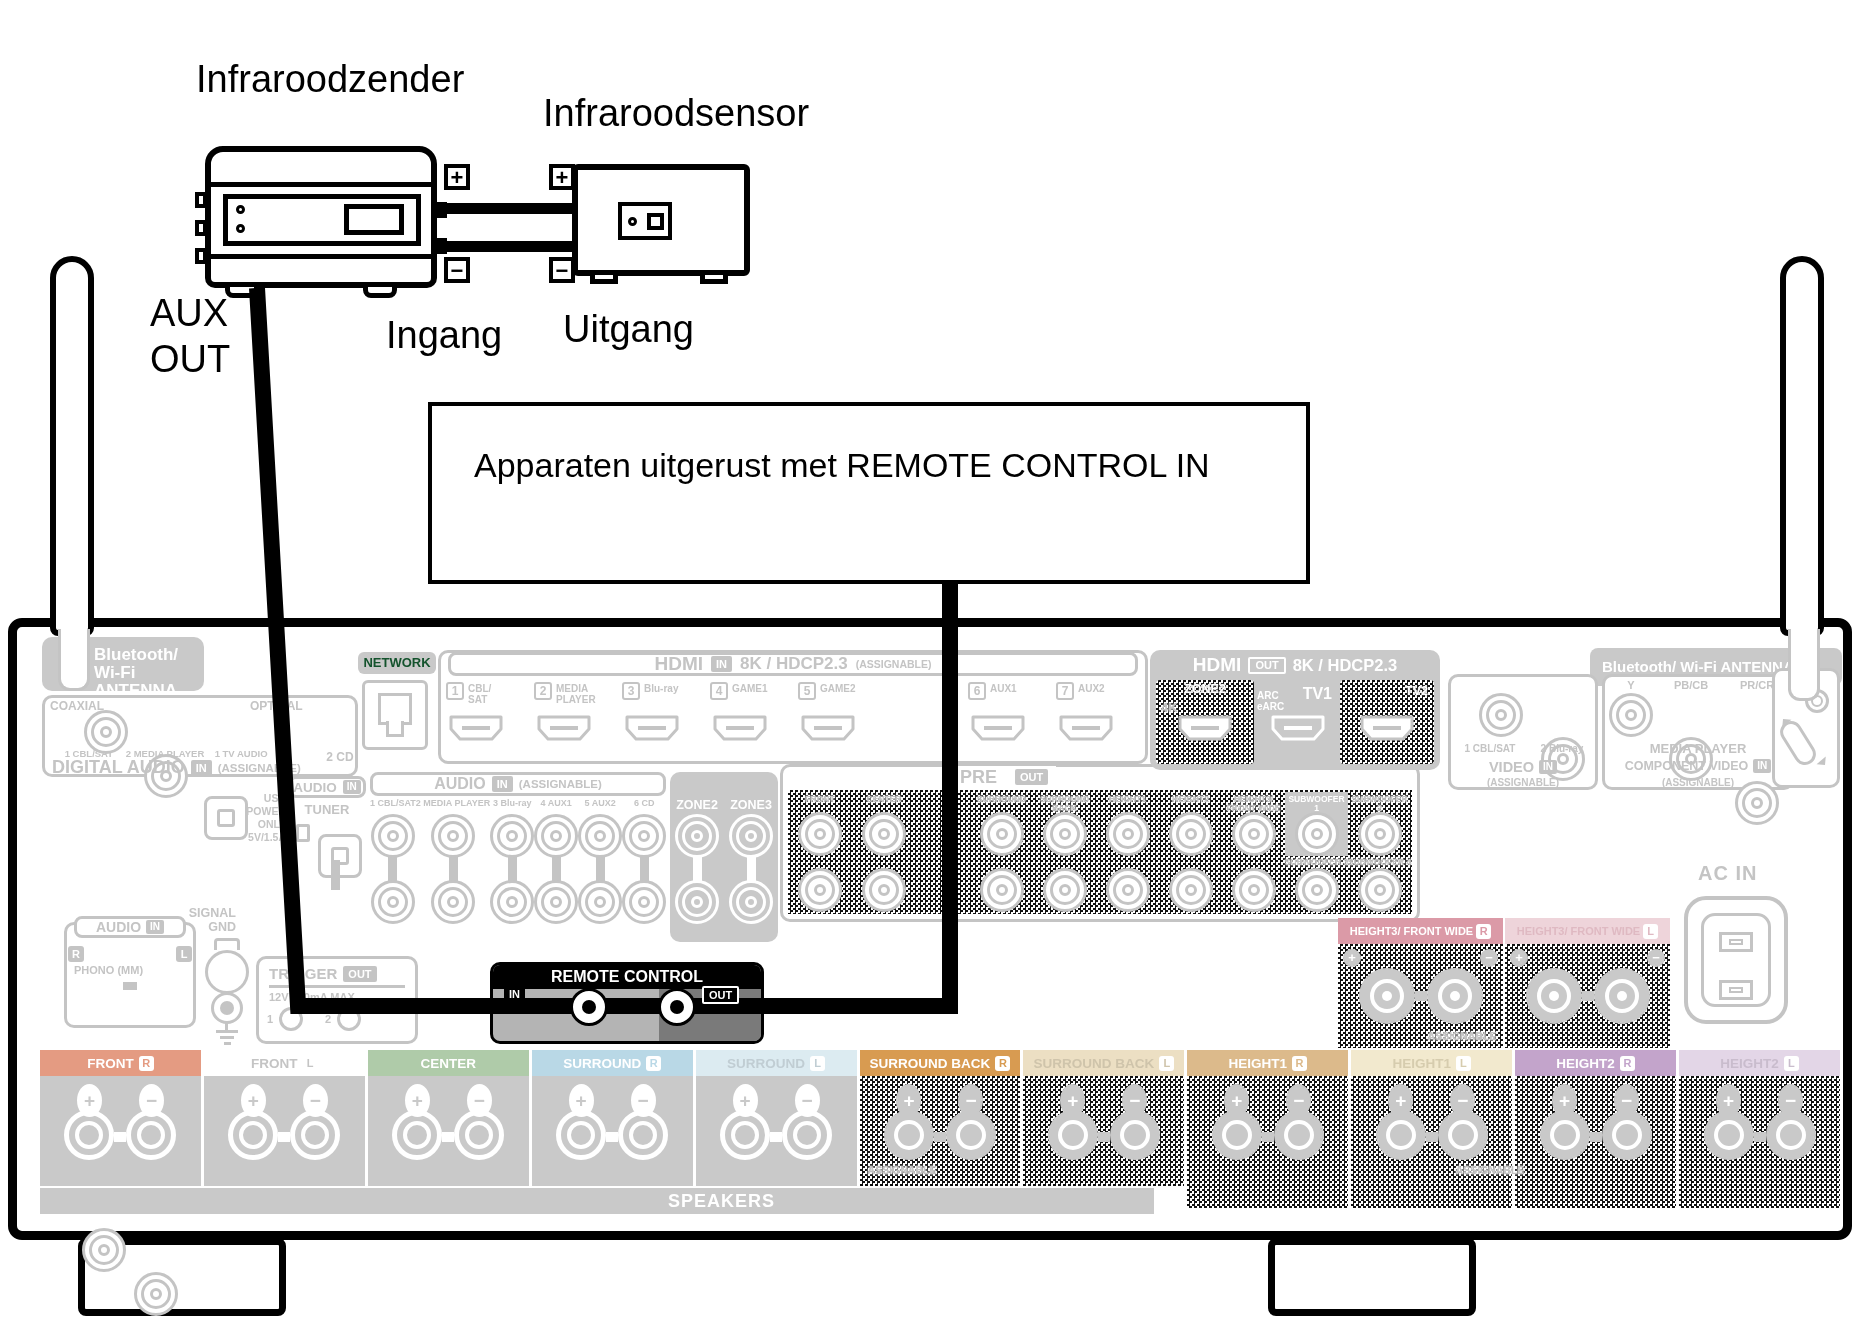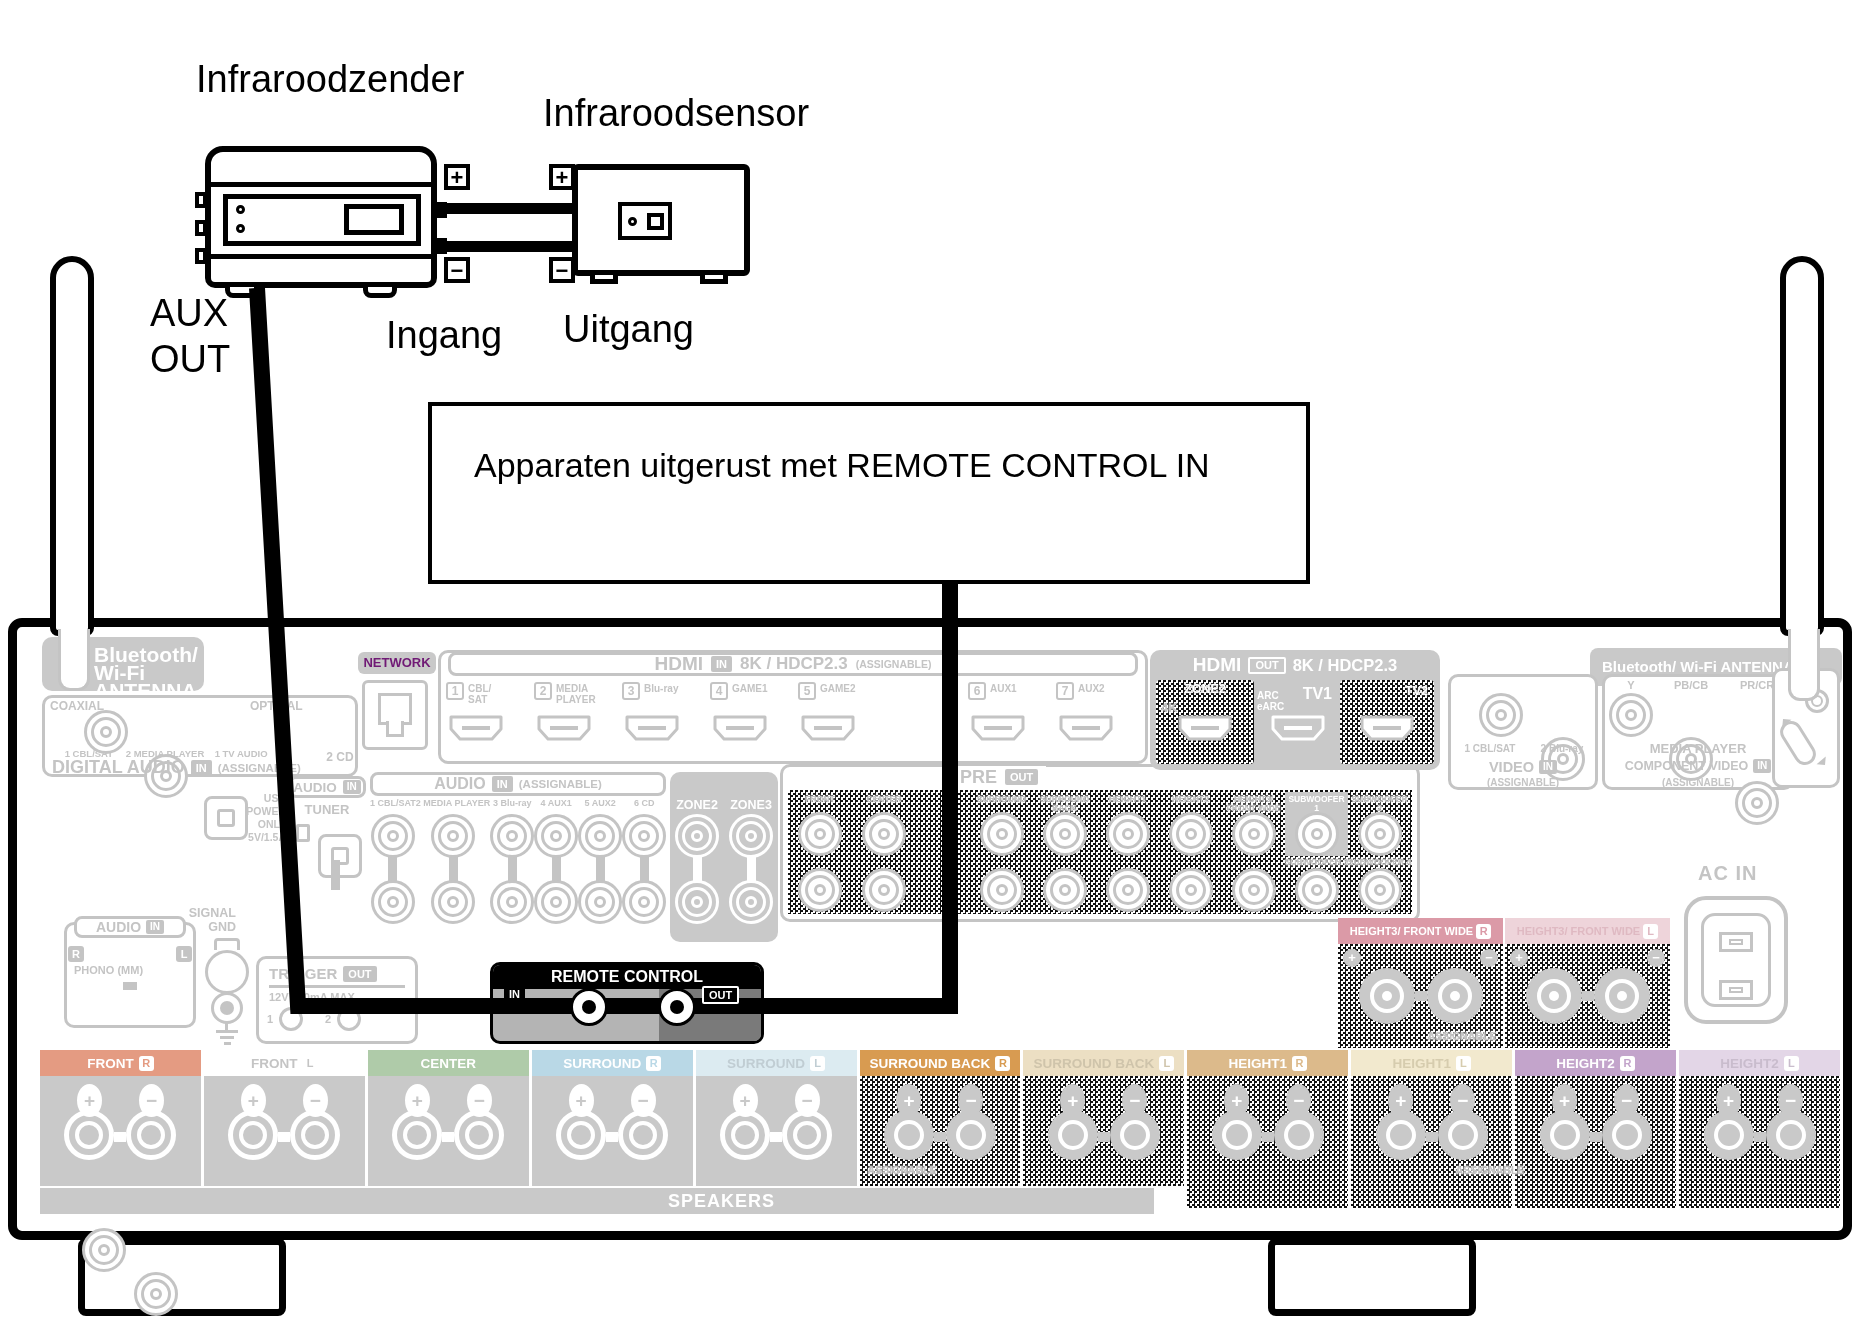--- a/index.html
+++ b/index.html
@@ -137,21 +137,21 @@
   <div class="a" style="left:78px;top:1238px;width:208px;height:78px;border:7px solid #000;border-radius:8px;background:#fff;z-index:0"></div>
   <div class="a" style="left:1268px;top:1238px;width:208px;height:78px;border:7px solid #000;border-radius:8px;background:#fff;z-index:0"></div>
 
   <div class="a" style="left:8px;top:618px;width:1844px;height:622px;border:9px solid #000;border-radius:14px;background:#fff;z-index:1"></div>
 
   <div class="a" style="left:50px;top:256px;width:44px;height:380px;border:6px solid #000;border-radius:22px 22px 8px 8px;background:#fff;z-index:2"></div>
   <div class="a" style="left:1780px;top:256px;width:44px;height:380px;border:6px solid #000;border-radius:22px 22px 8px 8px;background:#fff;z-index:2"></div>
 
   <div class="a" id="pc" style="left:0;top:0;width:1869px;height:1335px;z-index:3">
 
-    <div class="a fill" style="left:42px;top:637px;width:162px;height:54px;border-radius:10px;padding:9px 0 0 52px;font-size:21px;line-height:18px;font-weight:bold;color:#fff">
+    <div class="a fill" style="left:42px;top:637px;width:162px;height:54px;border-radius:10px;padding:9px 0 0 52px;font-size:17px;line-height:18px;font-weight:bold;color:#fff">
       <div>Bluetooth/</div>
         <div>Wi-Fi ANTENNA</div>
     </div>
 
     <div class="a box" style="left:42px;top:695px;width:316px;height:82px"></div>
     <div class="a glab" style="left:50px;top:699px;font-size:12px;font-weight:bold">COAXIAL</div>
     <div class="a glab" style="left:250px;top:699px;font-size:12px;font-weight:bold">OPTICAL</div>
     <div class="a rca" style="left:84px;top:710px"></div>
     <div class="a rca" style="left:144px;top:710px"></div>
     <div class="a opt" style="left:204px;top:708px"></div>
@@ -241,21 +241,21 @@
         <div class="acol">
         <div class="clabel" style="color:#fff;font-size:12.5px">ZONE3</div>
         <div class="rca w"></div>
         <div class="vconn" style="background:#fff"></div>
         <div class="rca w"></div>
       </div>
       </div>
 
     <div class="a box" style="left:780px;top:764px;width:640px;height:158px"></div>
     <div class="a hx" style="left:788px;top:790px;width:624px;height:124px"></div>
-    <div class="a" style="left:952px;top:766px;display:flex;gap:8px;align-items:center;background:#fff;padding:0 8px;height:22px">
+    <div class="a" style="left:952px;top:766px;display:flex;gap:18px;align-items:center;background:#fff;padding:0 8px;height:22px">
       <span class="gbold" style="font-size:18px">PRE</span>
       <span class="badge">OUT</span>
     </div>
     <div class="a" id="precols" style="left:788px;top:792px;width:624px;display:flex">
 
     <div class="pcol">
         <div class="ptop">
           <div class="plabel">FRONT</div>
           <div class="rca h"></div>
         </div>
@@ -322,21 +322,21 @@
         <div class="pcol">
         <div class="ptop">
           <div class="plabel">SUBWOOFER 2</div>
           <div class="rca h"></div>
         </div>
         <div class="pmid">SUBWOOFER 4</div>
         <div class="rca h"></div>
       </div>
       </div>
 
-    <div class="a fill" style="left:358px;top:652px;width:78px;height:22px;border-radius:6px;color:#701a75;font-weight:bold;font-size:13px;text-align:center;line-height:22px">NETWORK</div>
+    <div class="a fill" style="left:358px;top:652px;width:78px;height:22px;border-radius:6px;color:#14532d;font-weight:bold;font-size:13px;text-align:center;line-height:22px">NETWORK</div>
     <div class="a" style="left:362px;top:680px;width:66px;height:70px;border:3px solid var(--g);border-radius:6px">
       <div class="a" style="left:13px;top:10px;width:34px;height:32px;border:3px solid var(--g)"></div>
       <div class="a" style="left:21px;top:38px;width:18px;height:16px;border:3px solid var(--g);border-top:none;background:#fff"></div>
     </div>
 
     <div class="a box" style="left:438px;top:650px;width:710px;height:114px"></div>
     <div class="a wbar" style="left:448px;top:652px;width:690px;height:24px;gap:8px">
       <span class="gbold" style="font-size:19px">HDMI</span>
       <span class="badge">IN</span>
       <span class="gbold" style="font-size:17px">8K / HDCP2.3</span>

